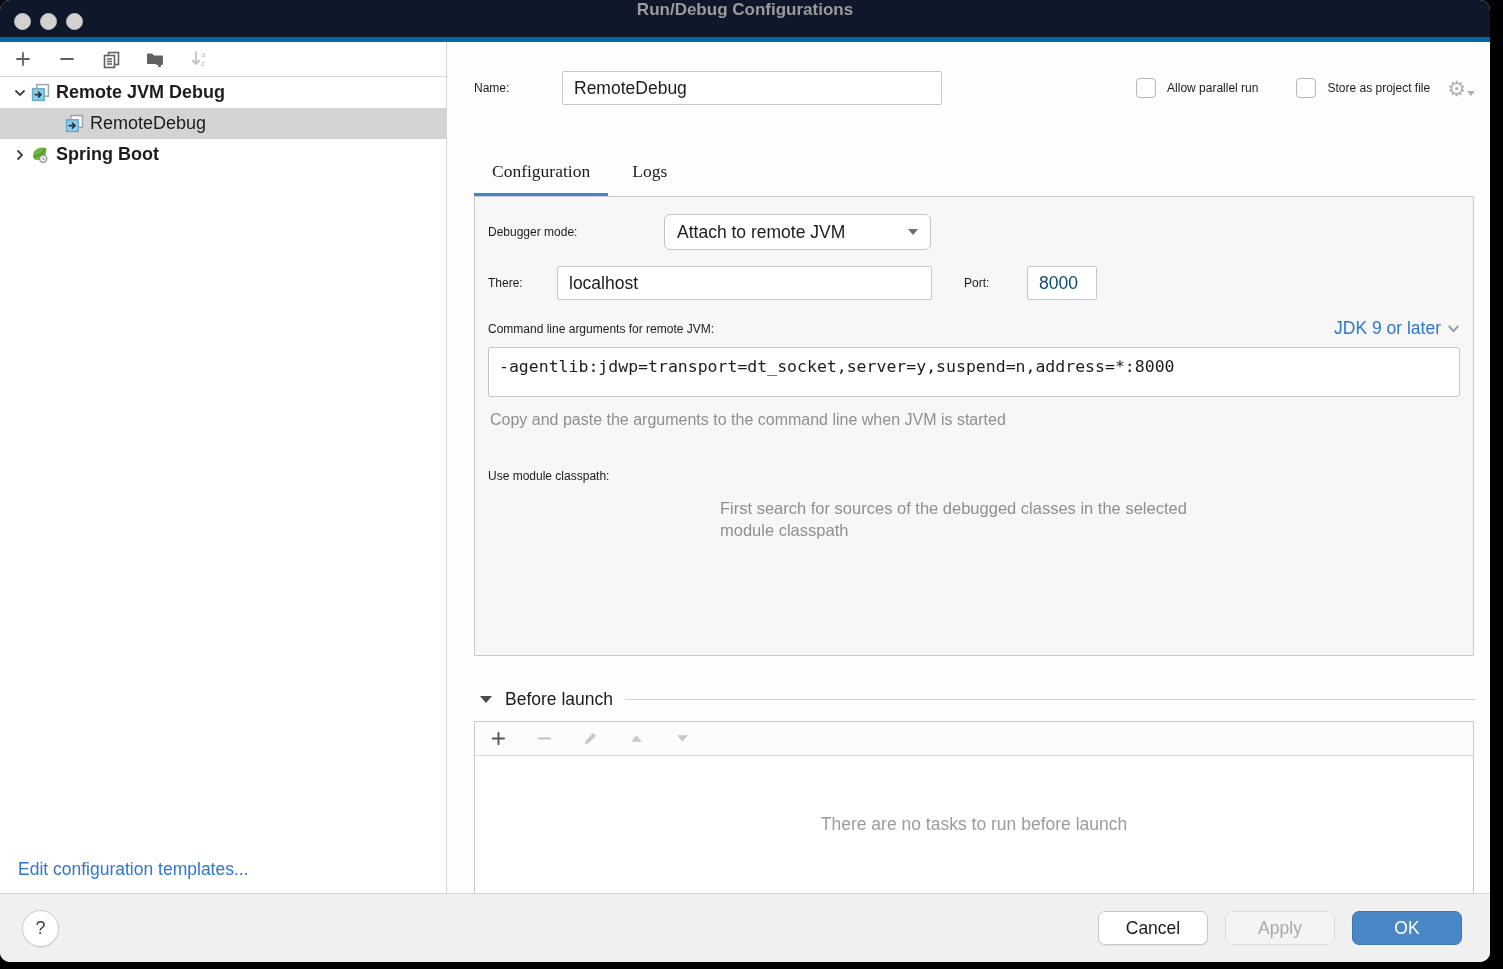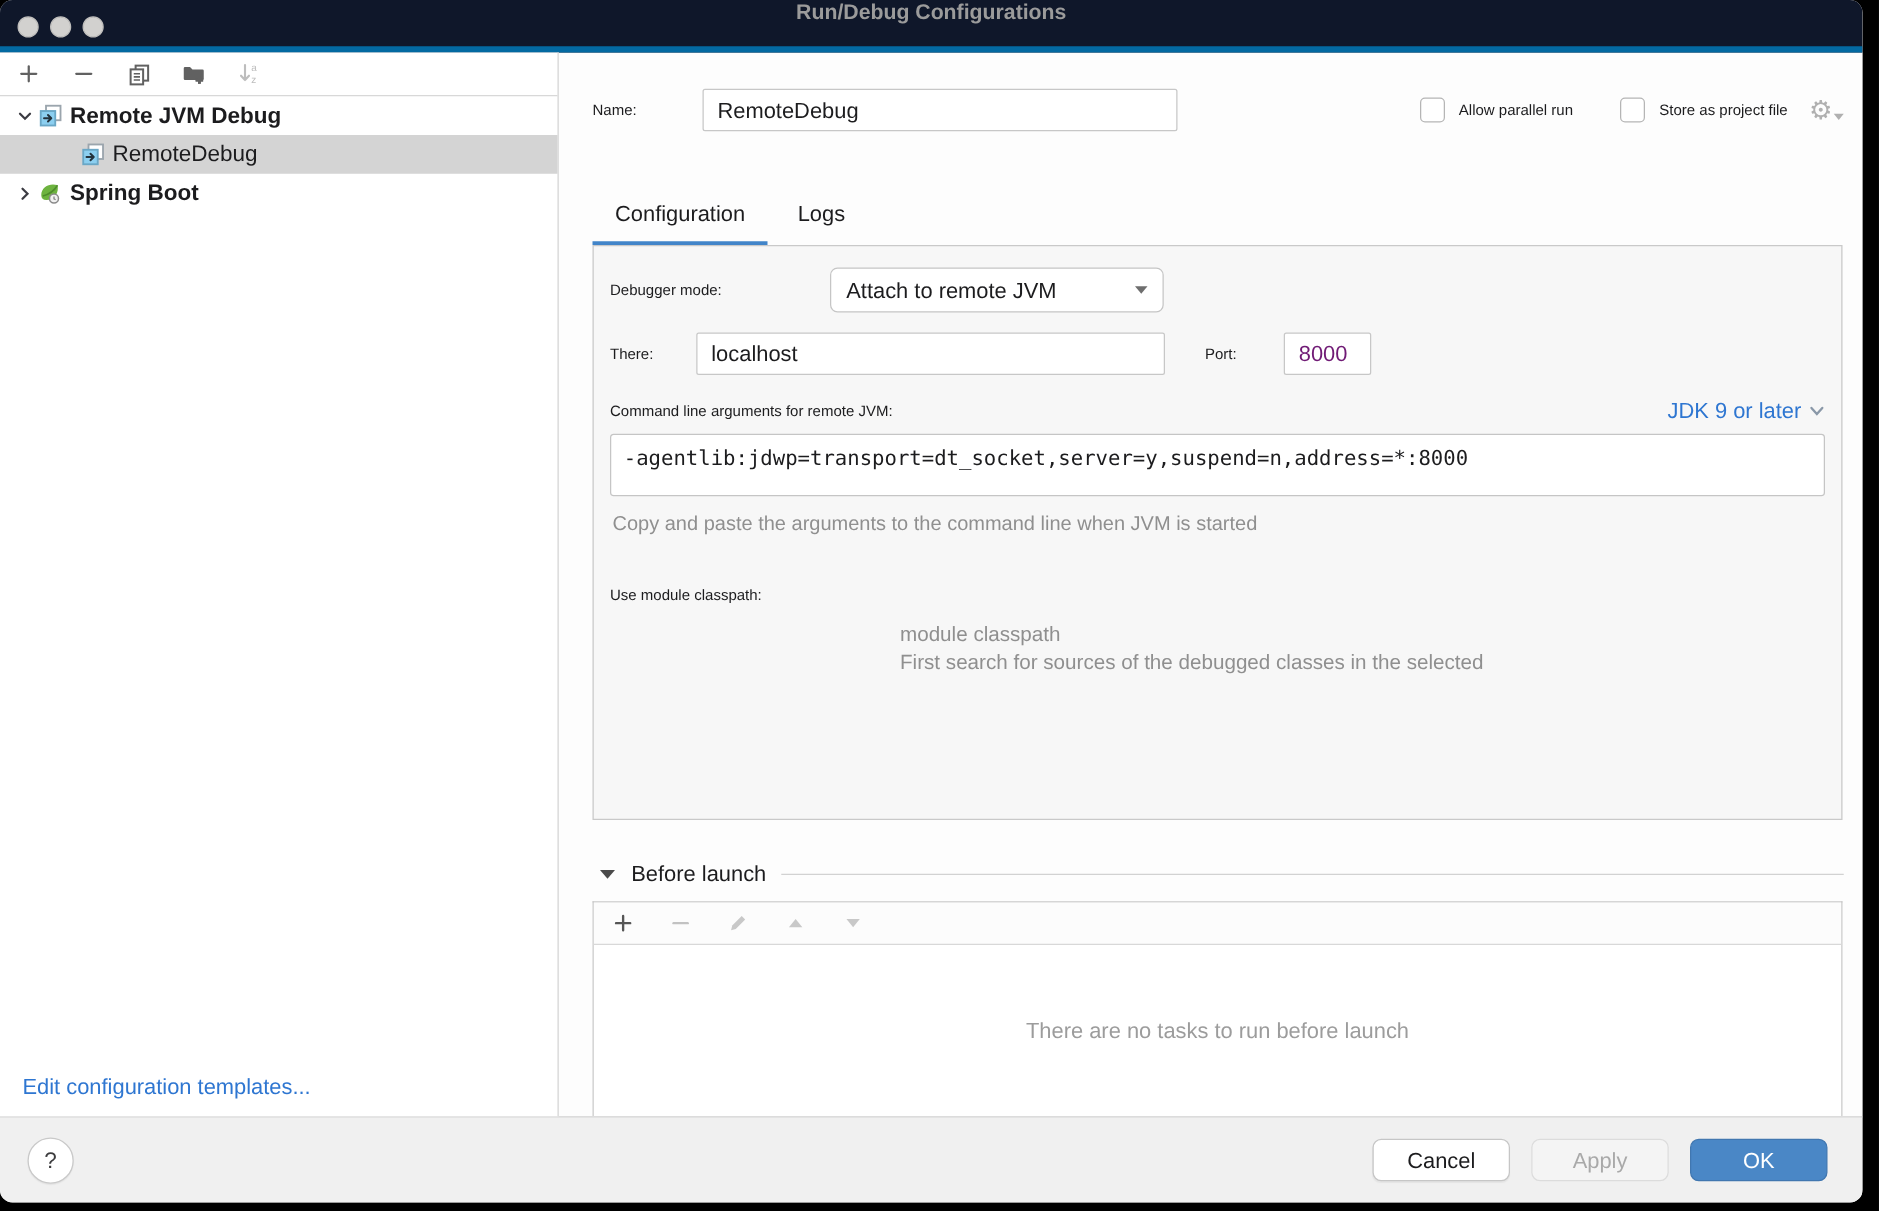--- a/index.html
+++ b/index.html
@@ -36,35 +36,35 @@
   .name-lbl { width:52px; margin-right:36px; }
   .name-input { width:380px; height:34px; border:1px solid #c7c7c7; border-radius:2px; background:#fff; font-size:17.5px; color:#1c1c1e; padding:0 11px; font-family:"Liberation Sans", sans-serif; outline:none; }
   .chk-group { margin-left:auto; display:flex; align-items:center; gap:38px; }
   .chk-item { display:flex; align-items:center; gap:11px; }
   .checkbox { width:20px; height:20px; border:1px solid #b5b5b5; border-radius:4px; background:#fff; }
   .gear-wrap { display:flex; align-items:center; margin-left:6px; color:#b0b0b0; }
   .gear { font-size:21px; line-height:1; }
   .gear-caret { width:0; height:0; border-left:4px solid transparent; border-right:4px solid transparent; border-top:5px solid #b0b0b0; margin-left:1px; margin-top:10px; }
 
   .tabs { margin-top:28px; height:63px; display:flex; align-items:flex-end; }
-  .tab { position:relative; padding:0 18px 14px 18px; font-size:17.5px; color:#1c1c1e; }
+  .tab { position:relative; padding:0 18px 14px 18px; font-size:17.5px; color:#1c1c1e;font-family:Liberation Serif, serif; }
   .tab.active::after { content:""; position:absolute; left:0; right:0; bottom:0; height:3px; background:#4285c9; }
   .tab + .tab { margin-left:6px; }
 
   .panel { width:1000px; height:460px; border:1px solid #c9c9c9; background:#f7f7f7; padding:13px; }
   .form-row { display:flex; align-items:center; }
   .dm-row { margin-top:4px; }
   .dm-lbl { width:176px; }
   .dropdown { width:267px; height:36px; background:#fff; border:1px solid #c5c5c5; border-radius:6px; display:flex; align-items:center; padding:0 12px; font-size:17.5px; color:#1c1c1e;text-align:center; }
   .dd-caret { margin-left:auto; width:0; height:0; border-left:5.5px solid transparent; border-right:5.5px solid transparent; border-top:6px solid #6e6e6e; }
   .host-row { margin-top:16px; }
   .host-lbl { width:69px; }
   .host-input { width:375px; height:34px; border:1px solid #c7c7c7; border-radius:2px; background:#fff; font-size:17.5px; color:#1c1c1e; padding:0 11px; font-family:"Liberation Sans", sans-serif; outline:none; }
   .port-lbl { margin-left:32px; width:47px; }
-  .port-input { margin-left:16px; width:70px; height:34px; border:1px solid #c7c7c7; border-radius:2px; background:#fff; font-size:17.5px; color:#701a75; padding:0 11px; font-family:"Liberation Sans", sans-serif; outline:none; }
+  .port-input { margin-left:16px; width:70px; height:34px; border:1px solid #c7c7c7; border-radius:2px; background:#fff; font-size:17.5px; color:#0c4a6e; padding:0 11px; font-family:"Liberation Sans", sans-serif; outline:none; }
   .args-head { margin-top:18px; display:flex; align-items:center; justify-content:space-between; }
   .jdk-link { display:flex; align-items:center; gap:6px; font-size:17.5px; color:#2e76d1; cursor:pointer; }
   .args-box { margin-top:8px; height:50px; background:#fff; border:1px solid #c5c5c5; border-radius:3px; padding:9px 10px; font-family:"DejaVu Sans Mono", monospace; font-size:16.5px; color:#1c1c1e; }
   .args-hint { margin-top:14px; margin-left:2px; font-size:16px; color:#8f8f8f; }
   .cp-row { margin-top:40px; }
   .cp-lbl { width:232px; }
   .combo { flex:1; height:33px; background:#fff; border:1px solid #c5c5c5; border-radius:6px; display:flex; align-items:center; padding:0 12px; font-size:17.5px; color:#1c1c1e; gap:9px; }
   .cp-hint { margin-left:232px; margin-top:14px; font-size:16.5px; color:#8f8f8f; line-height:22px; }
 
   .bl-header { margin-top:30px; height:26px; display:flex; align-items:center; }
@@ -238,22 +238,22 @@
 
           <div class="args-box">-agentlib:jdwp=transport=dt_socket,server=y,suspend=n,address=*:8000</div>
 
           <div class="args-hint">Copy and paste the arguments to the command line when JVM is started</div>
 
           <div class="form-row cp-row">
             <span class="lbl cp-lbl">Use module classpath:</span>
           </div>
 
           <div class="cp-hint">
+            <div>First search for sources of the debugged classes in the selected</div>
             <div>module classpath</div>
-            <div>First search for sources of the debugged classes in the selected</div>
           </div>
         </div>
 
         <div class="bl-header">
           <span class="bl-tri"></span>
           <span class="bl-title">Before launch</span>
           <span class="bl-line"></span>
         </div>
 
         <div class="tasks-box">

